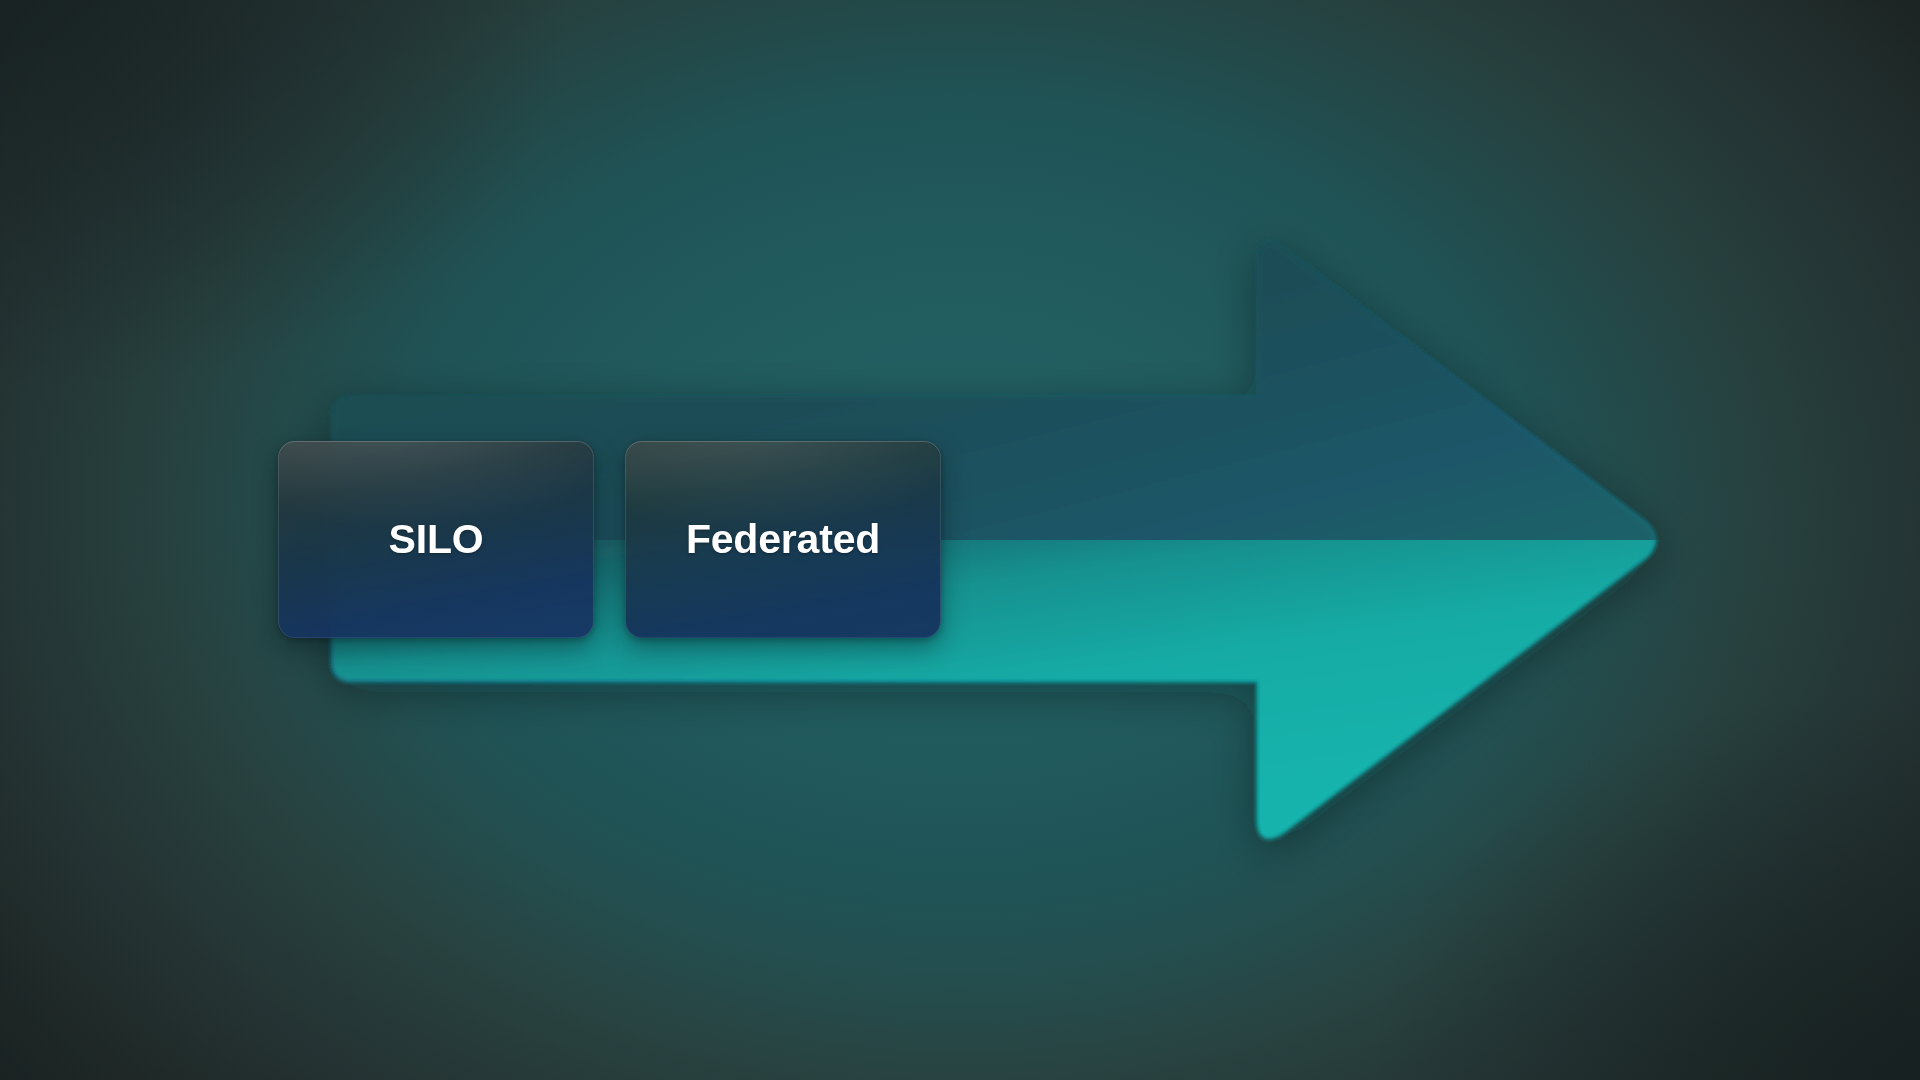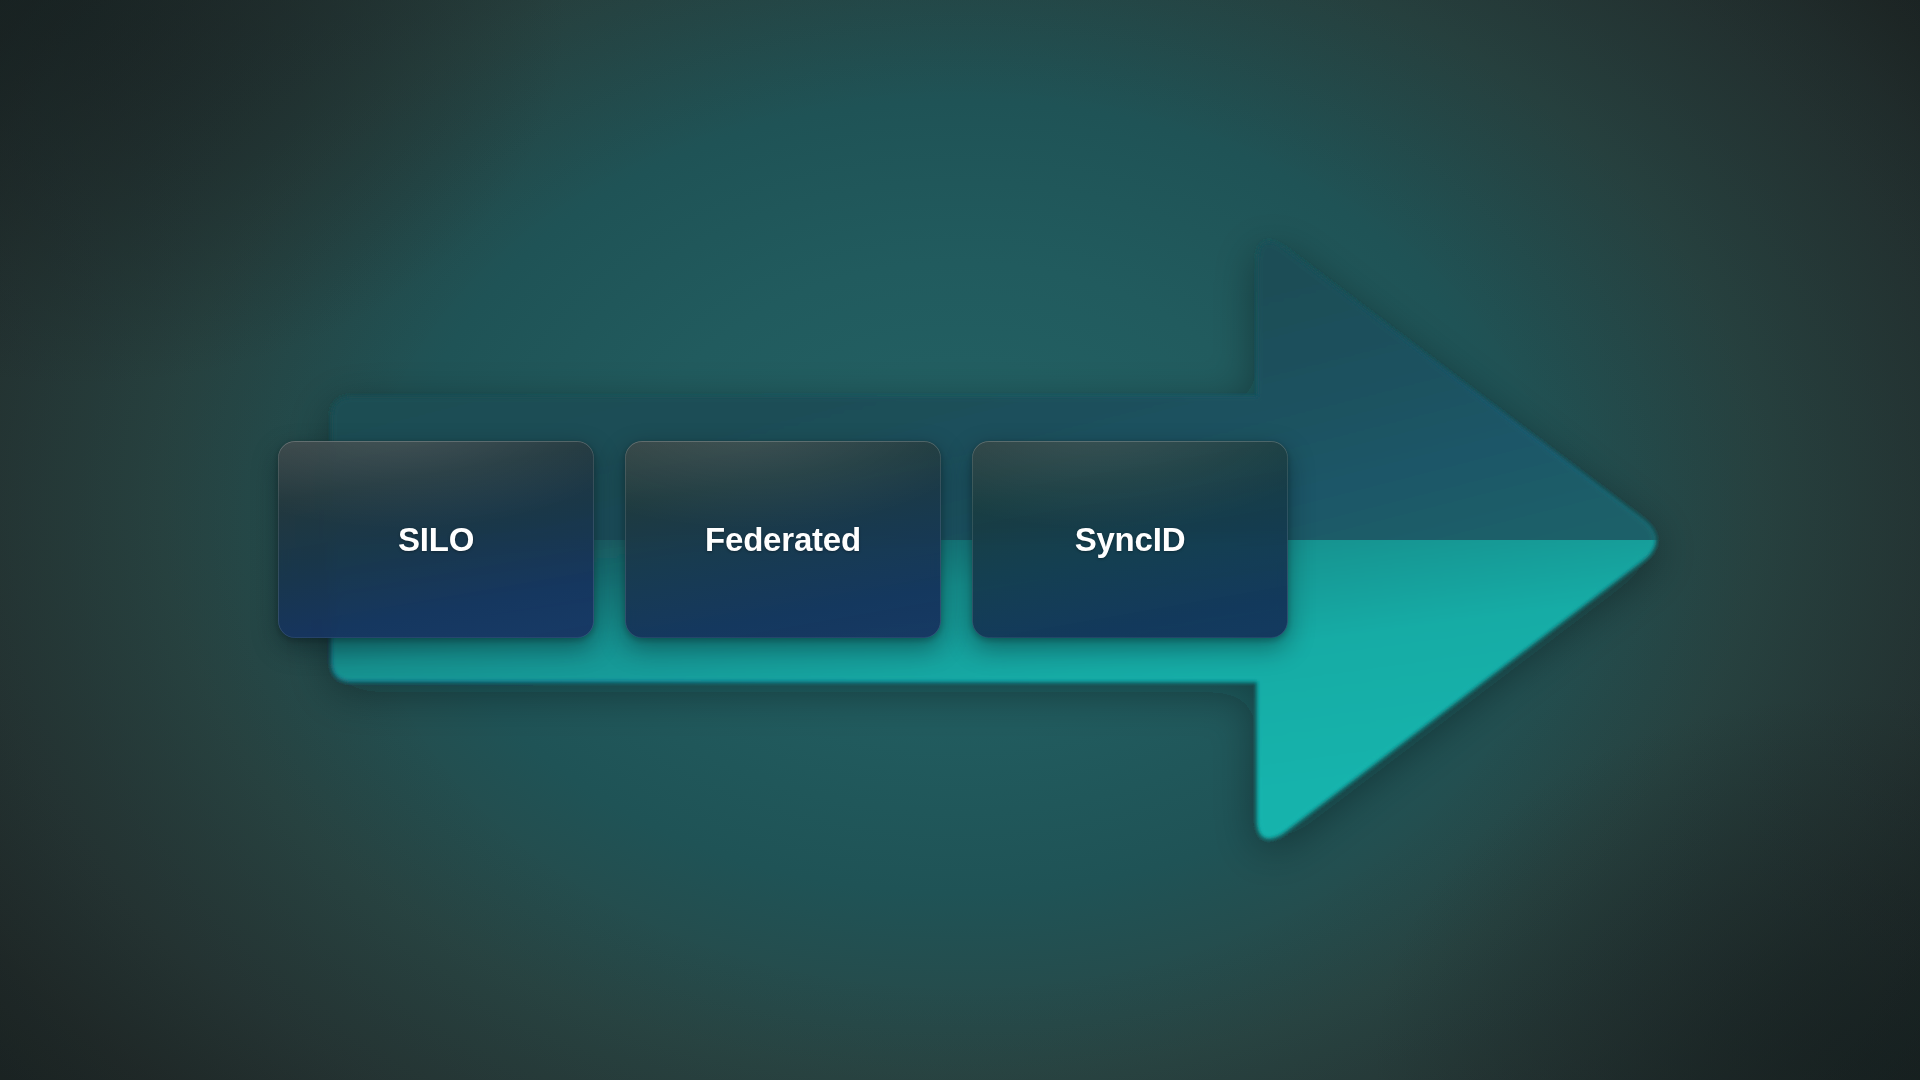--- a/index.html
+++ b/index.html
@@ -122,21 +122,21 @@
         rgba(42,62,62,0.93) 0%,
         rgba(25,60,64,0.94) 26%,
         rgba(20,59,78,0.95) 55%,
         rgba(19,53,89,0.96) 84%,
         rgba(20,54,93,0.97) 100%); }
 
   .card-label {
     position:relative;
     z-index:2;
     color:#ffffff;
-    font-size:33px;
+    font-size:41px;
     font-weight:bold;
     letter-spacing:-0.2px;
     line-height:1;
     text-align:center;
     white-space:nowrap;
     text-shadow:0 1px 3px rgba(0,0,0,0.35);
   }
 </style>
 </head>
 <body>
@@ -247,19 +247,16 @@
 
     <div class="card c1">
       <span class="card-label">SILO</span>
     </div>
 
     <div class="card c2">
       <span class="card-label">Federated</span>
     </div>
 
 
-    <div class="card c4">
-      <span class="card-label">SyncID</span>
-    </div>
 
   </div>
 
 </div>
 
 </body></html>

